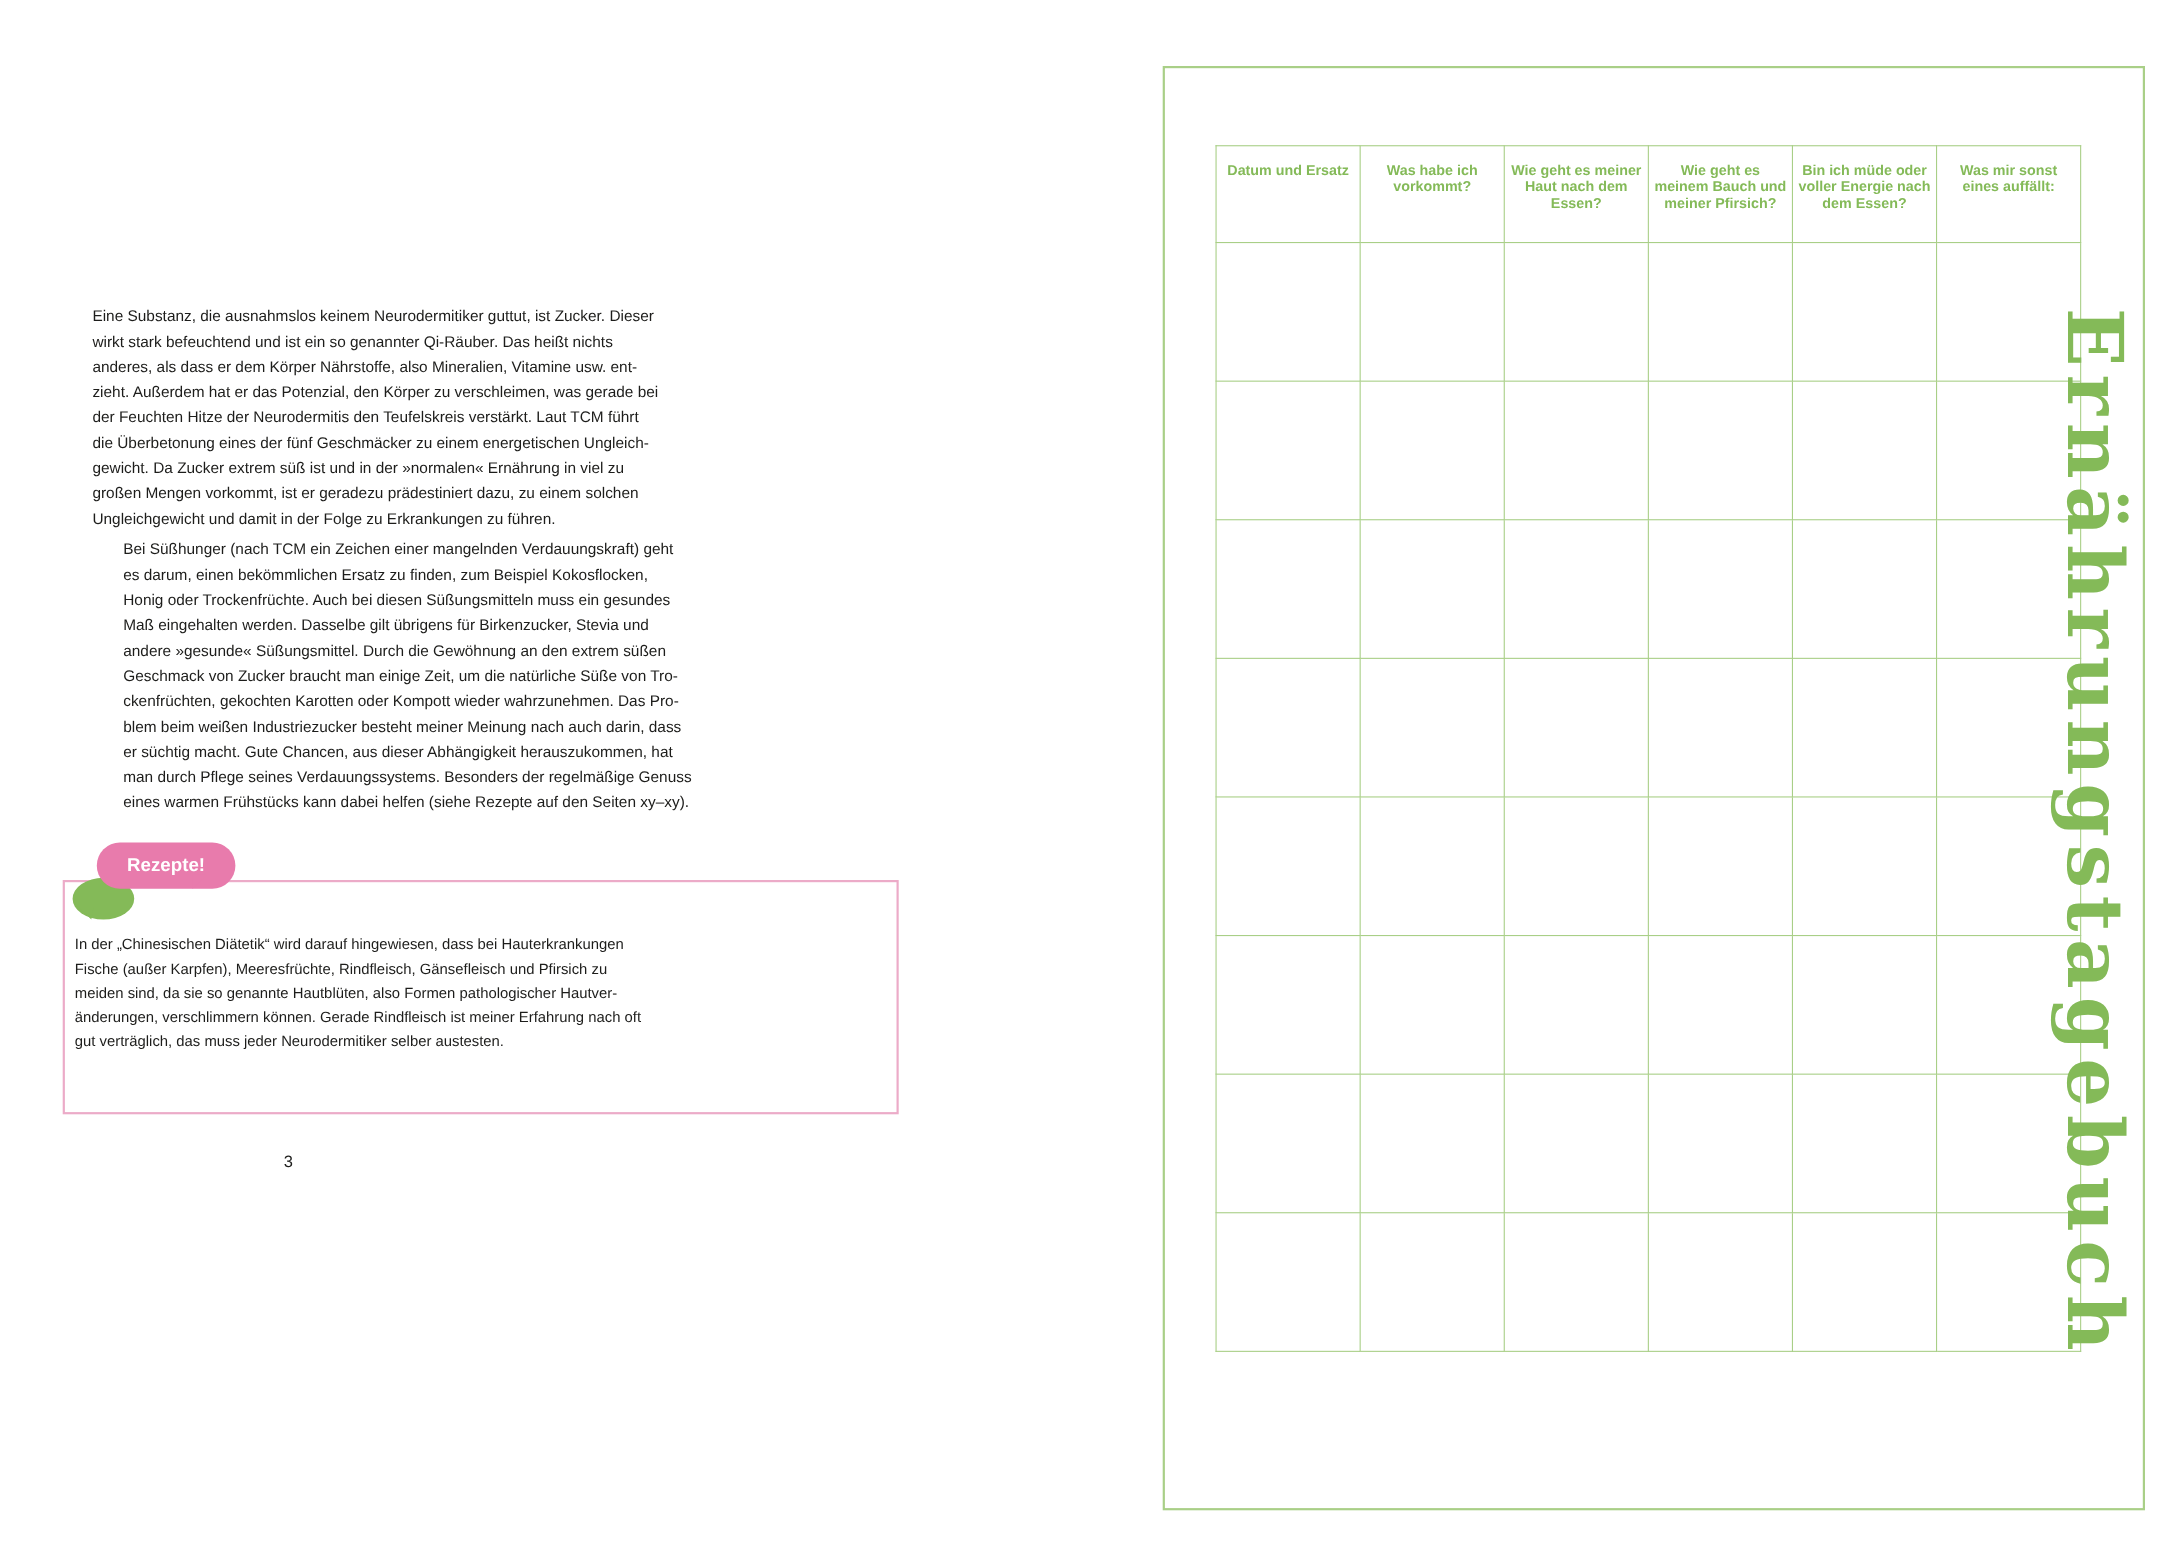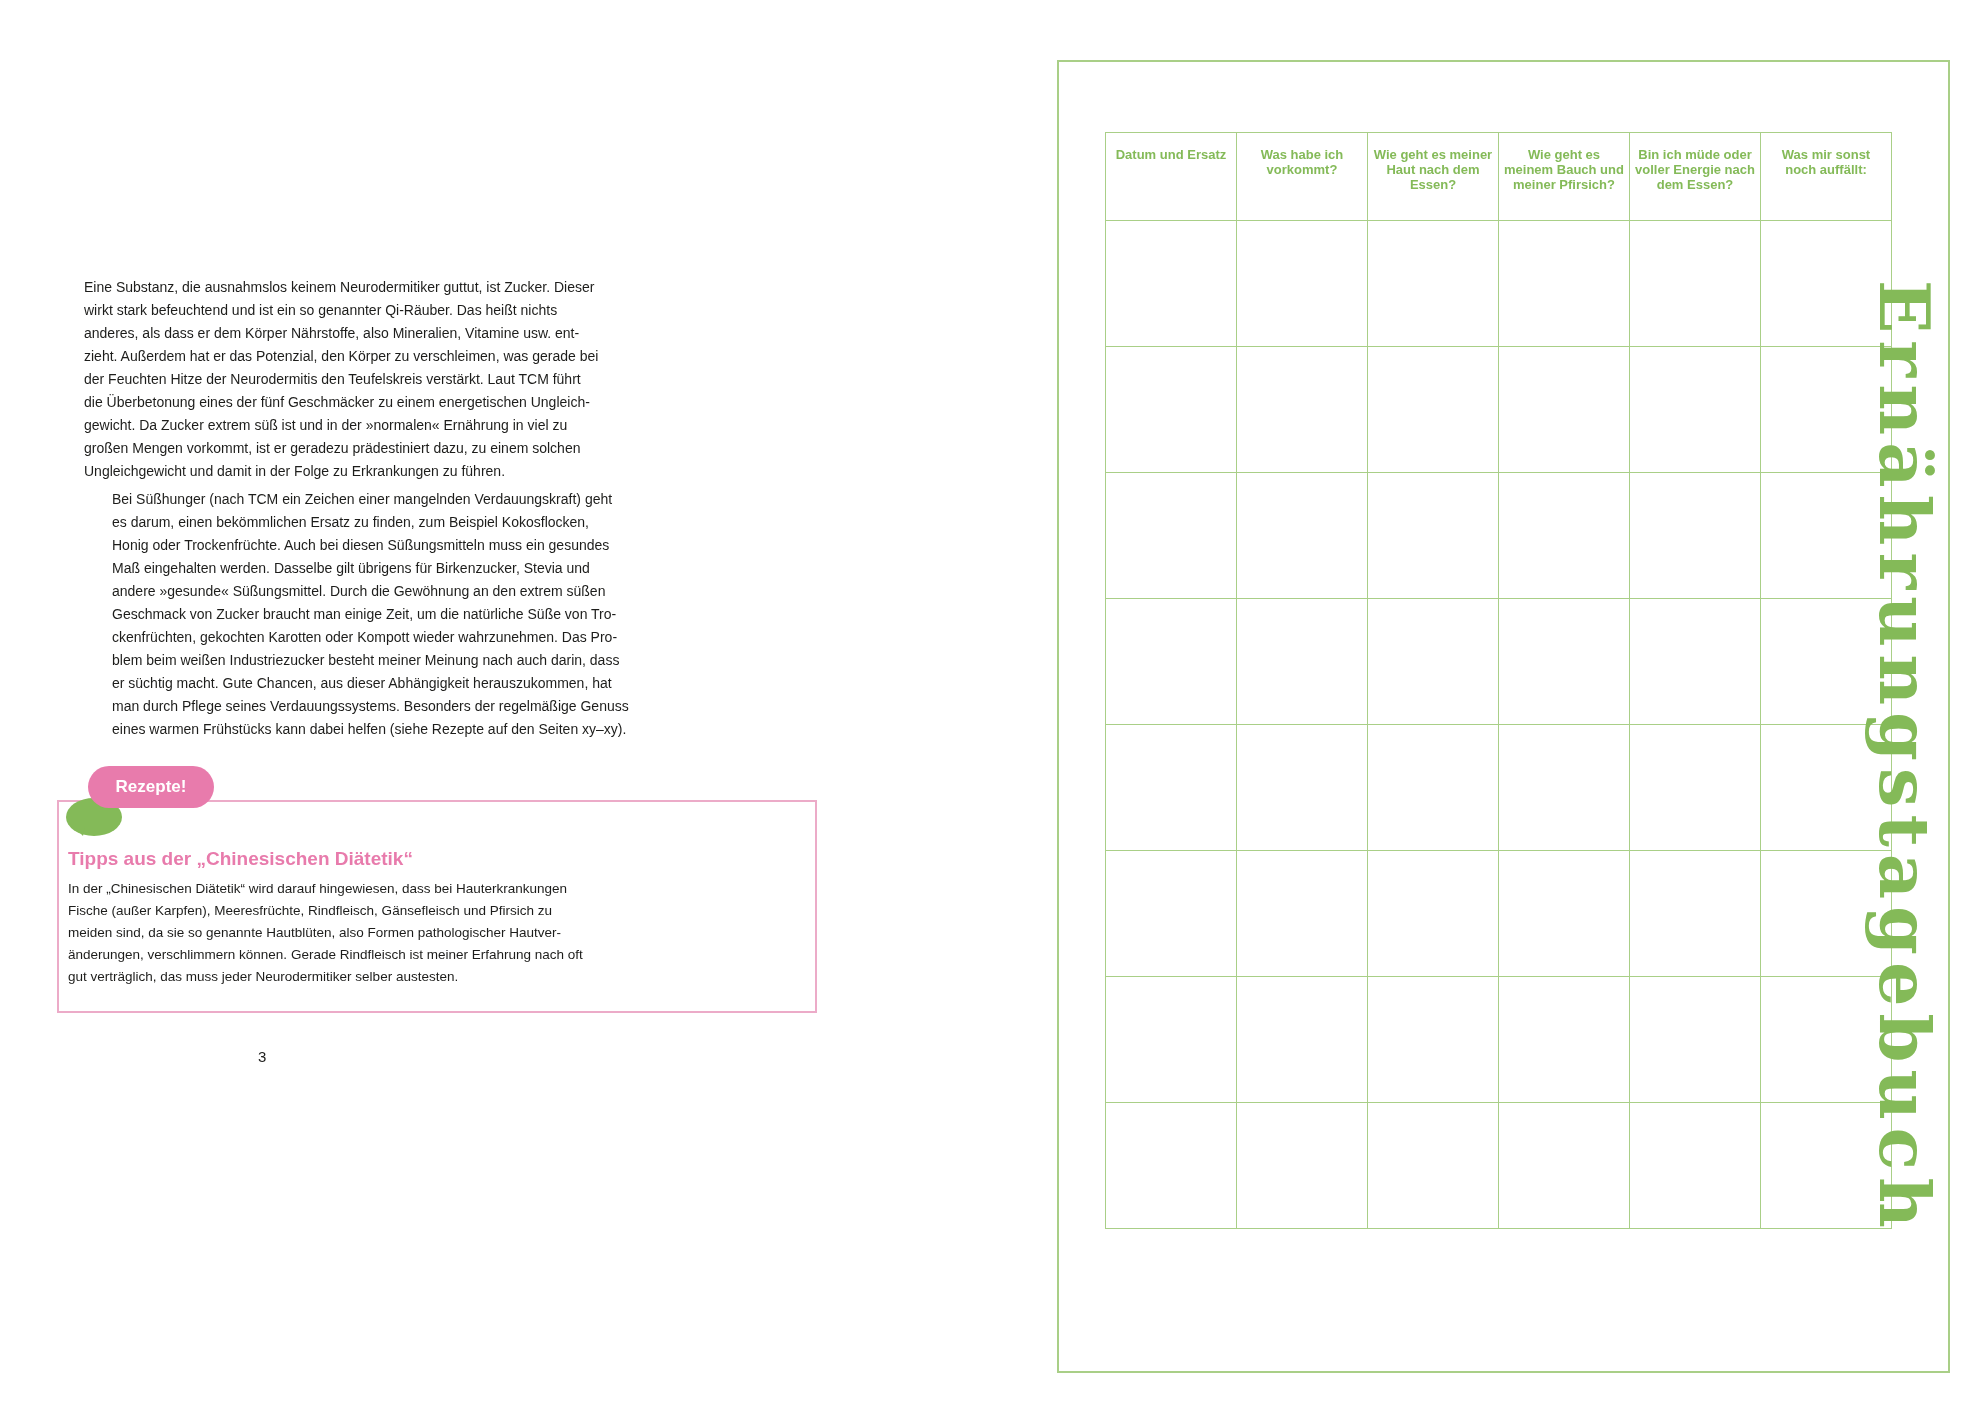--- a/index.html
+++ b/index.html
@@ -118,42 +118,41 @@
 eines warmen Frühstücks kann dabei helfen (siehe Rezepte auf den Seiten xy–xy).</div>
 
   <div class="fakten">
     <div class="bubble-green"></div>
     <div class="bubble-pink">
       <span>Rezepte!</span>
     </div>
   </div>
 
   <div class="tips-box">
-    <div class="tips-title">Tipps aus der „Chinesischen Diätetik“</div>
     <div class="tips-body">In der „Chinesischen Diätetik“ wird darauf hingewiesen, dass bei Hauterkrankungen
 Fische (außer Karpfen), Meeresfrüchte, Rindfleisch, Gänsefleisch und Pfirsich zu
 meiden sind, da sie so genannte Hautblüten, also Formen pathologischer Hautver-
 änderungen, verschlimmern können. Gerade Rindfleisch ist meiner Erfahrung nach oft
 gut verträglich, das muss jeder Neurodermitiker selber austesten.</div>
   </div>
 
   <div class="page-number">3</div>
 </div>
 
 <div class="frame">
 
   <table class="diary-table" id="diary-table">
       <thead>
         <tr>
           <th>Datum und Ersatz</th>
           <th>Was habe ich vorkommt?</th>
           <th>Wie geht es meiner Haut nach dem Essen?</th>
           <th>Wie geht es meinem Bauch und meiner Pfirsich?</th>
           <th>Bin ich müde oder voller Energie nach dem Essen?</th>
-          <th>Was mir sonst noch auffällt:</th>
+          <th>Was mir sonst eines auffällt:</th>
         </tr>
       </thead>
       <tbody>
         <tr>
           <td></td>
           <td></td>
           <td></td>
           <td></td>
           <td></td>
           <td></td>

